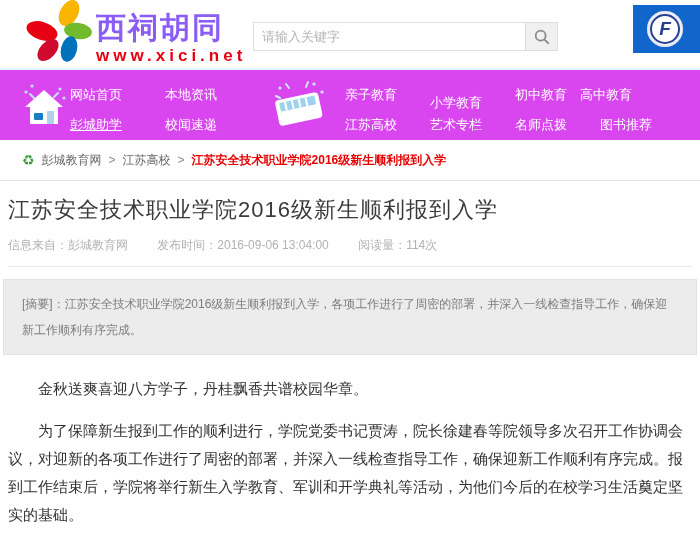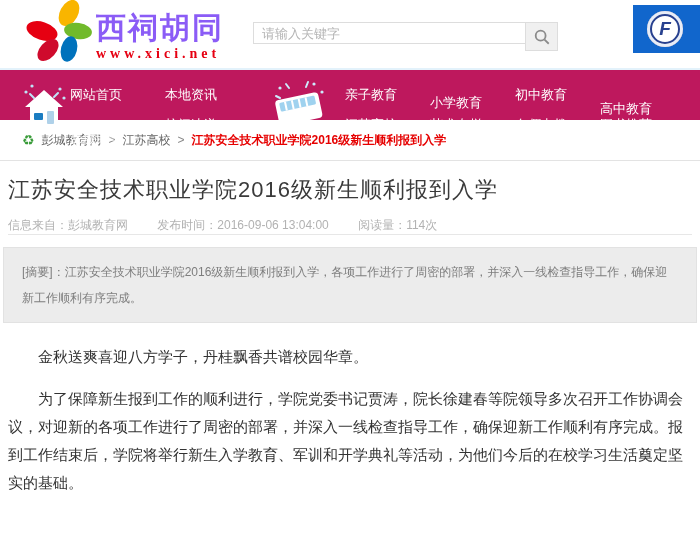--- a/index.html
+++ b/index.html
@@ -5,56 +5,56 @@
   * { margin:0; padding:0; box-sizing:border-box; }
   html,body { width:700px; height:560px; overflow:hidden; background:#fff;
               font-family:"Liberation Sans", sans-serif; }
 
   
   .header { position:relative; height:68px; background:#fff; }
   .logo { position:absolute; left:22px; top:0; display:flex; align-items:flex-start; cursor:pointer; }
   .logo-flower { width:72px; height:64px; }
   .logo-text { margin-left:2px; margin-top:12px; }
   .logo-title { font-size:30px; font-weight:bold; color:#8b5cf6; letter-spacing:2px; line-height:32px; }
-  .logo-domain { font-size:14px; font-weight:bold; color:#e60012; letter-spacing:4px; margin-top:2px;font-family:Liberation Serif, serif; }
+  .logo-domain { font-size:17px; font-weight:bold; color:#e60012; letter-spacing:4px; margin-top:2px; }
 
   .searchbar { position:absolute; left:253px; top:22px; display:flex; }
-  .search-input { width:272px; height:22px; border:1px solid #ddd; border-right:none;
+  .search-input { width:272px; height:29px; border:1px solid #ddd; border-right:none;
                   padding:0 8px; font-size:13px; color:#666; outline:none; }
   .search-input::placeholder { color:#b5b5b5; }
   .search-btn { width:33px; height:29px; background:#f0f0f0; border:1px solid #ddd;
                 display:flex; align-items:center; justify-content:center; cursor:pointer; }
 
   .corner-badge { position:absolute; left:633px; top:5px; width:67px; height:48px;
                   background:#1166cc; display:flex; align-items:center; justify-content:flex-start;
                   padding-left:14px; cursor:pointer; }
   .badge-circle { width:36px; height:36px; border-radius:50%; background:#fff;
                   box-shadow:inset 0 0 0 3px #e8edf7, inset 0 0 0 5px #28418f;
                   display:flex; align-items:center; justify-content:center; }
   .badge-letter { font-size:19px; font-weight:bold; font-style:italic; color:#28418f; }
 
   
-  .nav { position:relative; height:52px; background:#be185d; border-top:2px solid #e3f2fb; }
+  .nav { position:relative; height:72px; background:#d946ef; border-top:2px solid #e3f2fb; }
   .nav-icon { position:absolute; }
   .nav-item { position:absolute; color:#fff; font-size:13px; line-height:16px;
               cursor:pointer; white-space:nowrap; }
 
   
   .breadcrumb { height:41px; border-bottom:1px solid #e3e3e3; display:flex; align-items:center;
                 padding-left:22px; font-size:12px; color:#666; gap:7px; background:#fff; }
   .recycle-icon { color:#3a9c3a; font-size:14px; line-height:14px; }
   .crumb-link { color:#666; cursor:pointer; }
   .crumb-sep { color:#888; }
   .crumb-current { color:#e60000; font-weight:bold; cursor:pointer; }
 
   
   .page { padding:0 8px; }
   .article-title { margin-top:14px; font-size:22px; font-weight:normal; color:#3a3a3a;
                    letter-spacing:1px; }
-  .article-meta { margin-top:12px; font-size:12px; color:#b2b2b2; padding-bottom:0;
+  .article-meta { margin-top:12px; font-size:12px; color:#b2b2b2; padding-bottom:12px;
                   border-bottom:1px solid #e7e7e7; }
   .meta-item { margin-right:26px; }
 
   .abstract-box { margin:12px -5px 0; background:#ececec; border:1px solid #e2e2e2;
                   padding:11px 18px; font-size:12px; color:#7d7d7d; line-height:26px; }
 
   .article-body p { font-size:15px; color:#333; line-height:28px; text-indent:2em;
                     margin:14px 0 0;font-family:Liberation Mono, monospace; }
   .article-body p:first-child { margin-top:22px; }
 </style>
@@ -100,42 +100,42 @@
     <circle cx="40" cy="9" r="1.6" fill="#bfe3f7"></circle>
     <circle cx="44" cy="18" r="1.6" fill="#bfe3f7"></circle>
     <path d="M10 14 L14 18 M38 13 L34 17" stroke="#bfe3f7" stroke-width="2" stroke-linecap="round"></path>
     <path d="M24 10 L43 27 L38 27 L38 44 L10 44 L10 27 L5 27 Z" fill="#ffffff"></path>
     <rect x="14" y="33" width="9" height="7" rx="1" fill="#1a7cc1"></rect>
     <rect x="27" y="31" width="7" height="13" rx="1" fill="#1a7cc1" opacity="0.35"></rect>
   </svg>
 
   <span class="nav-item" style="left:70px;  top:17px;">网站首页</span>
   <span class="nav-item" style="left:165px; top:17px;">本地资讯</span>
-  <span class="nav-item" style="left:70px;  top:61px;">彭城助学</span>
+  <span class="nav-item" style="left:70px;  top:47px;text-decoration:underline;">彭城助学</span>
   <span class="nav-item" style="left:165px; top:47px;font-family:Liberation Serif, serif;">校闻速递</span>
 
   <svg class="nav-icon" style="left:266px; top:8px;" width="66" height="56" viewBox="0 0 66 56">
     <circle cx="14" cy="10" r="1.6" fill="#cdeafc"></circle>
     <circle cx="48" cy="6" r="1.6" fill="#cdeafc"></circle>
     <circle cx="56" cy="14" r="1.6" fill="#cdeafc"></circle>
     <path d="M20 6 L23 10 M42 4 L40 9 M10 18 L14 20" stroke="#cdeafc" stroke-width="2" stroke-linecap="round"></path>
     <g transform="rotate(-12 33 32)">
       <rect x="11" y="18" width="44" height="26" rx="4" fill="#ffffff"></rect>
       <rect x="15" y="21" width="36" height="9" rx="1.5" fill="#9fd2ef"></rect>
       <rect x="20" y="21" width="2" height="9" fill="#ffffff"></rect>
       <rect x="27" y="21" width="2" height="9" fill="#ffffff"></rect>
       <rect x="34" y="21" width="2" height="9" fill="#ffffff"></rect>
       <rect x="41" y="21" width="2" height="9" fill="#ffffff"></rect>
     </g>
   </svg>
 
   <span class="nav-item" style="left:345px; top:17px;">亲子教育</span>
   <span class="nav-item" style="left:430px; top:25px;">小学教育</span>
   <span class="nav-item" style="left:515px; top:17px;text-align:center;">初中教育</span>
-  <span class="nav-item" style="left:600px; top:17px;margin-top:14px;">高中教育</span>
+  <span class="nav-item" style="left:580px; top:17px;">高中教育</span>
   <span class="nav-item" style="left:345px; top:47px;">江苏高校</span>
   <span class="nav-item" style="left:430px; top:47px;">艺术专栏</span>
   <span class="nav-item" style="left:515px; top:47px;">名师点拨</span>
   <span class="nav-item" style="left:600px; top:47px;">图书推荐</span>
 </div>
 
 <div class="breadcrumb">
   <span class="recycle-icon">♻</span>
   <span class="crumb-link">彭城教育网</span>
   <span class="crumb-sep">&gt;</span>

